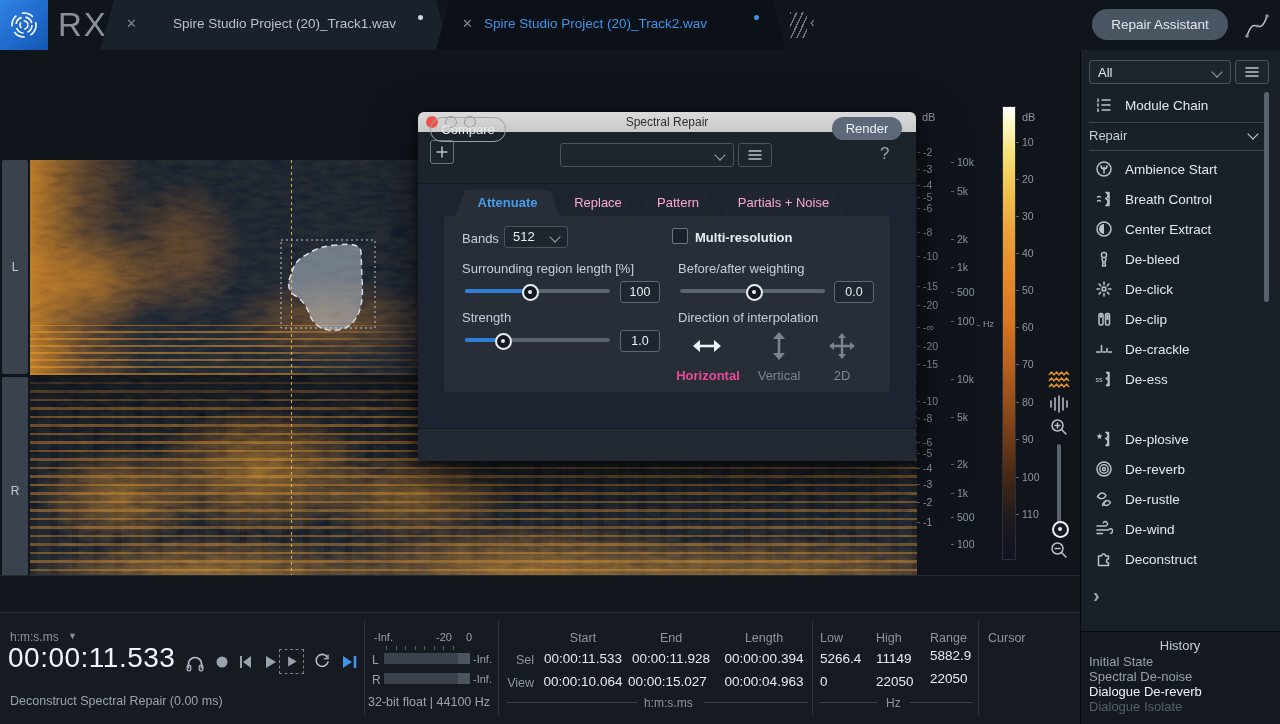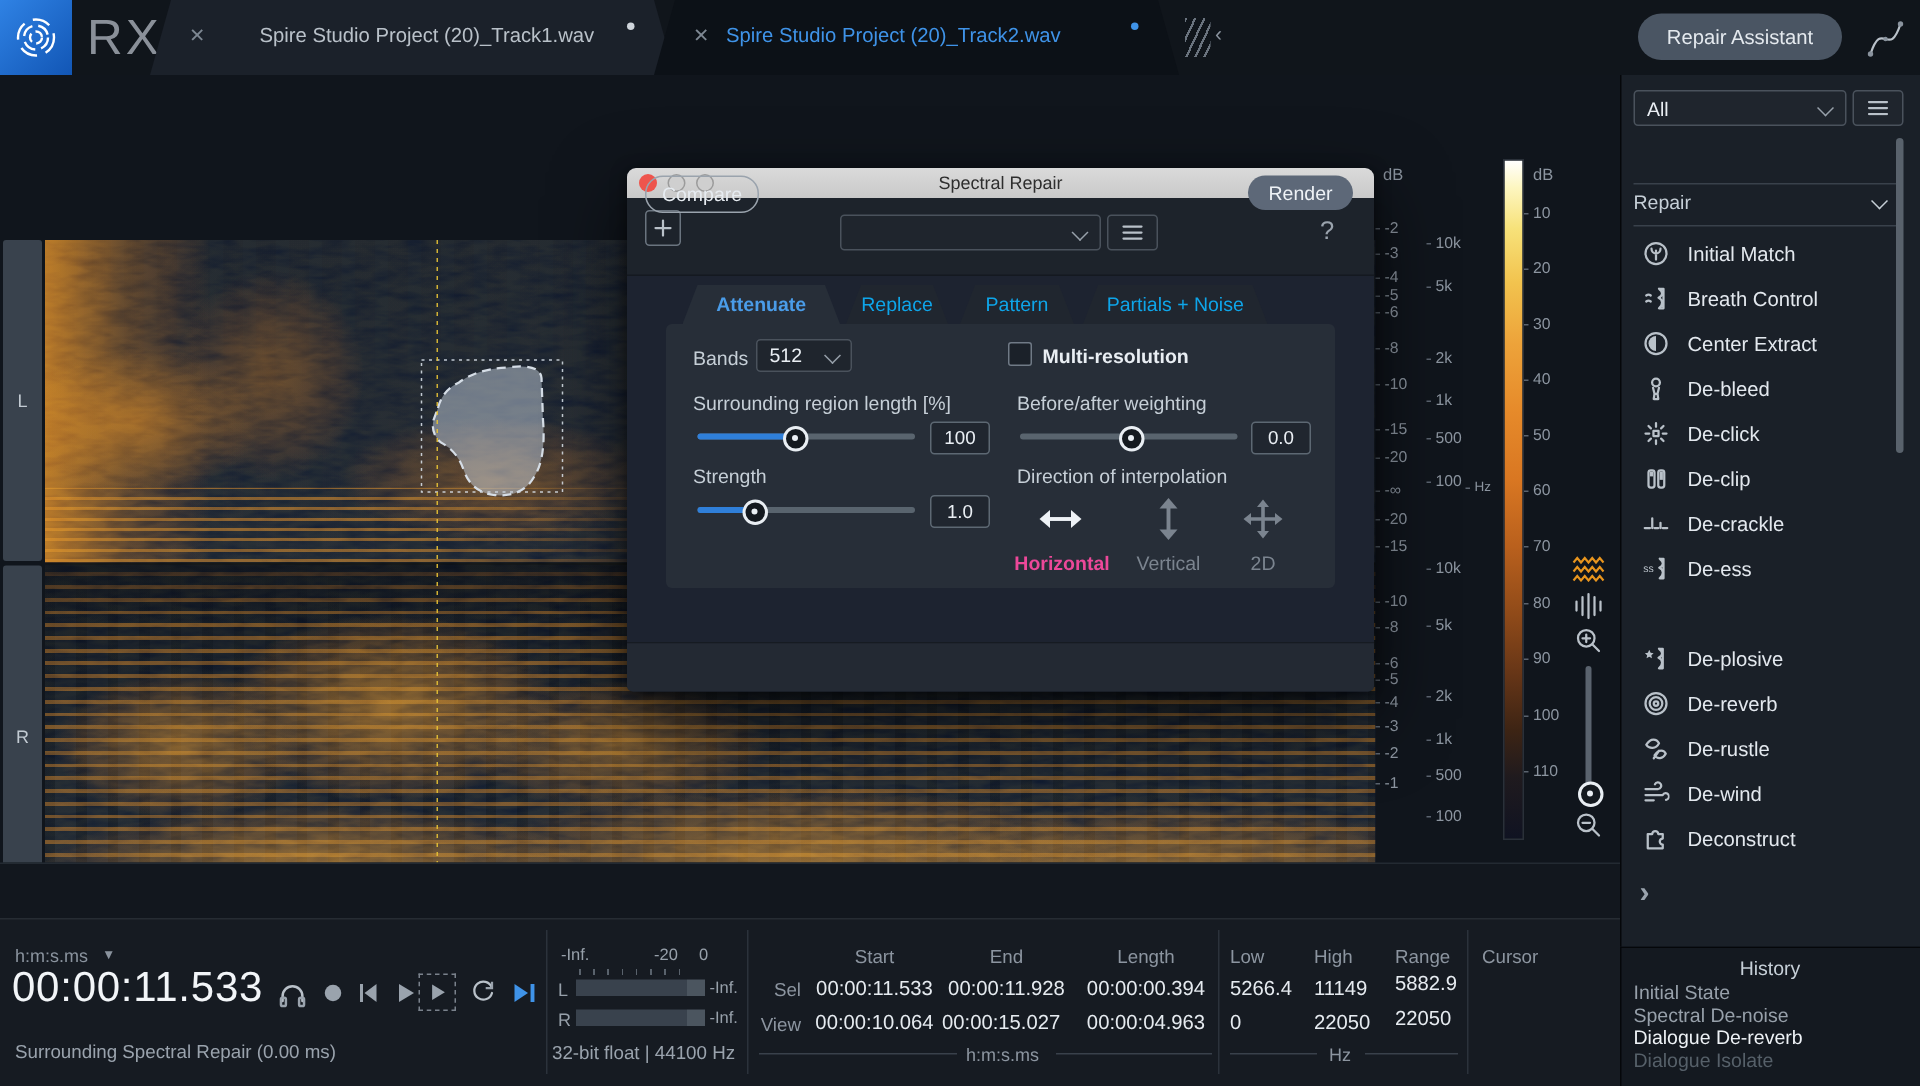--- a/index.html
+++ b/index.html
@@ -142,21 +142,21 @@
   
   #dialog{left:418px;top:112px;width:498px;height:349px;background:#1d2330;border-radius:6px 6px 4px 4px;z-index:30;
     box-shadow:0 18px 50px rgba(0,0,0,.65),0 2px 10px rgba(0,0,0,.5);}
   #dtitle{left:0;top:0;width:498px;height:20px;background:linear-gradient(#dadada,#c9c9c9);border-radius:6px 6px 0 0;
     text-align:center;line-height:20px;font-size:12px;color:#2e2e2e;}
   .light{position:absolute;top:4px;width:12px;height:12px;border-radius:50%;box-sizing:border-box;}
   #presetrow{left:0;top:20px;width:498px;height:52px;background:#1d232b;border-bottom:1px solid #141920;box-sizing:border-box;}
   #plusbox{left:12px;top:28px;width:22px;height:22px;border:1px solid #6a747f;border-radius:3px;display:flex;align-items:center;justify-content:center;}
   #dhelp{left:462px;top:32px;font-size:17px;color:#9aa3ad;}
   .dtab{position:absolute;top:78px;height:26px;line-height:26px;text-align:center;font-size:13px;
-    clip-path:polygon(10px 0,calc(100% - 10px) 0,100% 100%,0 100%);color:#0ea5e9;background:#20262f;}
+    clip-path:polygon(10px 0,calc(100% - 10px) 0,100% 100%,0 100%);color:#f9a8d4;background:#20262f;}
   .dtab.active{background:#272e38;color:#4a9ce8;font-weight:bold;}
   #dcontent{left:26px;top:104px;width:446px;height:176px;background:#272e38;border-radius:4px;}
   .dlab{position:absolute;font-size:13px;color:#c6cfd7;white-space:nowrap;}
   .dlabB{position:absolute;font-size:13px;color:#e9eef3;font-weight:bold;white-space:nowrap;}
   .vbox{position:absolute;width:38px;height:20px;border:1px solid #5d6873;border-radius:3px;background:#20262f;
     text-align:center;line-height:20px;font-size:12.5px;color:#e9eef3;}
   #dfooter{left:0;top:316px;width:498px;height:33px;background:#232933;border-top:1px solid #161b22;border-radius:0 0 4px 4px;box-sizing:border-box;}
   #comparebtn{left:12px;top:5px;width:74px;height:23px;border:1px solid #9aa3ad;border-radius:12px;
     text-align:center;line-height:23px;font-size:13px;color:#e6ebf0;position:absolute;}
   #renderbtn{left:414px;top:5px;width:70px;height:23px;background:#5d6878;border-radius:12px;
@@ -370,21 +370,21 @@
   
   
   
   
 </div>
 
 <div class="p" id="bottombar"></div>
 <span class="p" id="timefmt">h:m:s.ms</span>
 <span class="p" id="fmtarrow">▼</span>
 <div class="p" id="bigtime">00:00:11.533</div>
-<div class="p" id="status">Surrounding Spectral Repair (0.00 ms)</div>
+<div class="p" id="status">Deconstruct Spectral Repair (0.00 ms)</div>
 
 <svg class="p transport" style="left:184px" width="22" height="22" viewBox="0 0 20 20">
   <path class="ic" stroke="#9aa3ad" d="M4 14v-3a6 6 0 0 1 12 0v3"></path>
   <rect x="3" y="12" width="3" height="5" rx="1" stroke="#9aa3ad" fill="none" stroke-width="1.5"></rect>
   <rect x="14" y="12" width="3" height="5" rx="1" stroke="#9aa3ad" fill="none" stroke-width="1.5"></rect>
 </svg>
 <svg class="p transport" style="left:212px" width="20" height="20" viewBox="0 0 20 20">
   <circle cx="10" cy="10" r="5.5" fill="#9aa3ad"></circle>
 </svg>
 <svg class="p transport" style="left:236px" width="20" height="20" viewBox="0 0 20 20">
@@ -471,33 +471,39 @@
   <div class="dd" style="left:8px;top:10px;width:142px;height:24px">
     <span class="ddtext" style="color:#e9eef3;top:4px">All</span>
     <span class="chev" style="right:9px;top:7px"></span>
   </div>
   <div class="dd" style="left:154px;top:10px;width:34px;height:24px;display:flex;align-items:center;justify-content:center">
     <svg width="14" height="10" viewBox="0 0 14 10">
         <path class="ic" d="M1 1h12M1 5h12M1 9h12"></path>
       </svg>
   </div>
 
+  <div class="mod" style="top:40px">
+    <svg width="18" height="18" viewBox="0 0 18 18">
+      <path class="ic" d="M3 3v2.5M3 8v2M3 13v2.5M7 4h8M7 9h8M7 14h8"></path>
+    </svg>
+    <span>Module Chain</span>
+  </div>
   <div class="sdiv" style="top:72px"></div>
   <div class="p" style="left:8px;top:76px;width:180px;height:22px">
     <span style="font-size:13px;color:#c6cfd7">Repair</span>
     <span class="chev" style="right:12px;top:4px;border-color:#c6cfd7"></span>
   </div>
   <div class="sdiv" style="top:100px"></div>
 
   <div class="mod" style="top:104px">
     <svg width="18" height="18" viewBox="0 0 18 18">
       <circle class="ic" cx="9" cy="9" r="7"></circle>
         <path class="ic" d="M9 13V7M9 9C7.2 9 6 7.5 6 5.8M9 9c1.8 0 3-1.5 3-3.2"></path>
     </svg>
-      <span>Initial Match</span>
+      <span>Ambience Start</span>
   </div>
   <div class="mod" style="top:134px">
     <svg width="18" height="18" viewBox="0 0 18 18">
       <path class="ic" d="M11 2.5c2.8 2 2.8 4.5-.3 6 3.1 1.5 3.1 4.5.3 7M11 2.5h3v13h-3"></path>
       <path class="ic" d="M2.5 7c1-.8 2-.8 3 0M2.5 11c1-.8 2-.8 3 0"></path>
     </svg>
       <span>Breath Control</span>
   </div>
   <div class="mod" style="top:164px">
     <svg width="18" height="18" viewBox="0 0 18 18">

